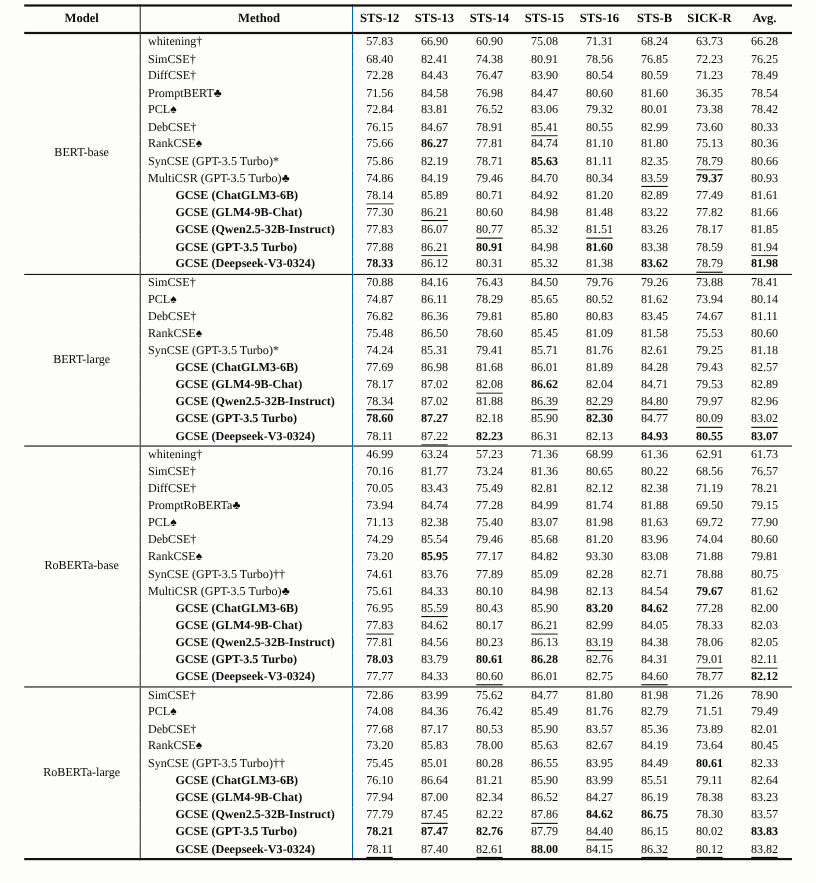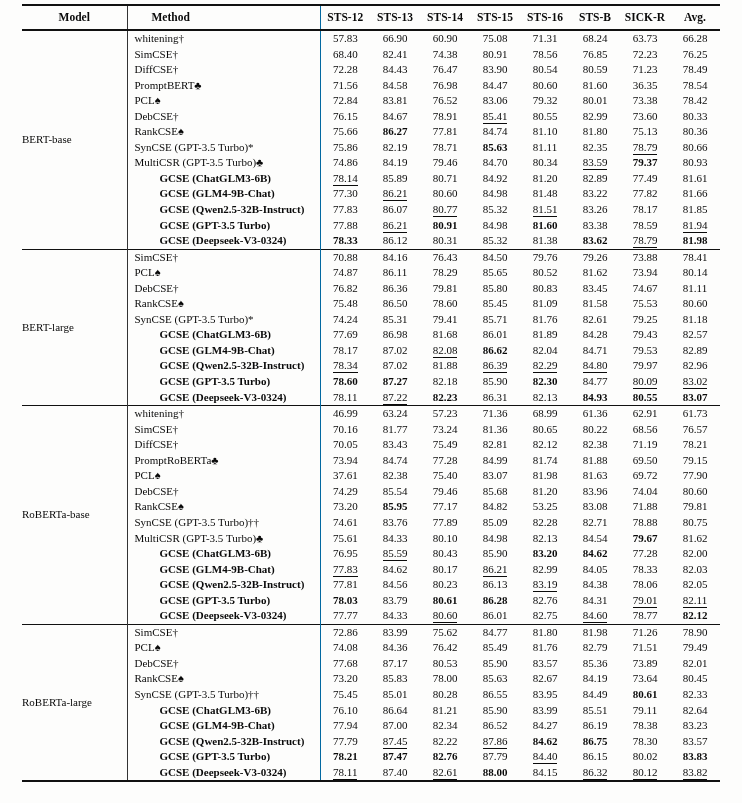--- a/index.html
+++ b/index.html
@@ -34,24 +34,24 @@
     font-weight:normal;
   }
   thead th{
     font-weight:bold;
     font-size:11.5px;
     height:23px;
     line-height:23px;
     border-bottom:2px solid #111;
     text-align:center;
   }
-  thead th.method-col{text-align:left;padding-left:24px;}
+  thead th.method-col{text-align:center;padding-left:24px;}
   .method-col{border-left:1px solid #333;}
   .num-first{border-left:1px solid #0369a1;}
-  td.model-cell{vertical-align:middle;font-size:11px;}
+  td.model-cell{text-align:center;vertical-align:middle;font-size:11px;}
   td.method-cell{text-align:left;padding-left:7px;}
   td.score-cell{text-align:center;}
   td.method-cell.gcse{font-weight:bold;padding-left:32px;}
   .group-start{border-top:1.5px solid #111;}
   .val-b{font-weight:bold;}
   .val-u{
     display:inline-block;
     border-bottom:1px solid #0a0a0a;
     padding-bottom:0px;
     line-height:13px;
@@ -399,21 +399,21 @@
           <td class="score-cell"><span>84.74</span></td>
           <td class="score-cell"><span>77.28</span></td>
           <td class="score-cell"><span>84.99</span></td>
           <td class="score-cell"><span>81.74</span></td>
           <td class="score-cell"><span>81.88</span></td>
           <td class="score-cell"><span>69.50</span></td>
           <td class="score-cell"><span>79.15</span></td>
         </tr>
         <tr>
           <td class="method-cell method-col">PCL♠</td>
-          <td class="score-cell num-first"><span>37.61</span></td>
+          <td class="score-cell num-first"><span>71.13</span></td>
           <td class="score-cell"><span>82.38</span></td>
           <td class="score-cell"><span>75.40</span></td>
           <td class="score-cell"><span>83.07</span></td>
           <td class="score-cell"><span>81.98</span></td>
           <td class="score-cell"><span>81.63</span></td>
           <td class="score-cell"><span>69.72</span></td>
           <td class="score-cell"><span>77.90</span></td>
         </tr>
         <tr>
           <td class="method-cell method-col">DebCSE†</td>
@@ -425,21 +425,21 @@
           <td class="score-cell"><span>83.96</span></td>
           <td class="score-cell"><span>74.04</span></td>
           <td class="score-cell"><span>80.60</span></td>
         </tr>
         <tr>
           <td class="method-cell method-col">RankCSE♠</td>
           <td class="score-cell num-first"><span>73.20</span></td>
           <td class="score-cell"><span class="val-b">85.95</span></td>
           <td class="score-cell"><span>77.17</span></td>
           <td class="score-cell"><span>84.82</span></td>
-          <td class="score-cell"><span>53.25</span></td>
+          <td class="score-cell"><span>93.30</span></td>
           <td class="score-cell"><span>83.08</span></td>
           <td class="score-cell"><span>71.88</span></td>
           <td class="score-cell"><span>79.81</span></td>
         </tr>
         <tr>
           <td class="method-cell method-col">SynCSE (GPT-3.5 Turbo)††</td>
           <td class="score-cell num-first"><span>74.61</span></td>
           <td class="score-cell"><span>83.76</span></td>
           <td class="score-cell"><span>77.89</span></td>
           <td class="score-cell"><span>85.09</span></td>

